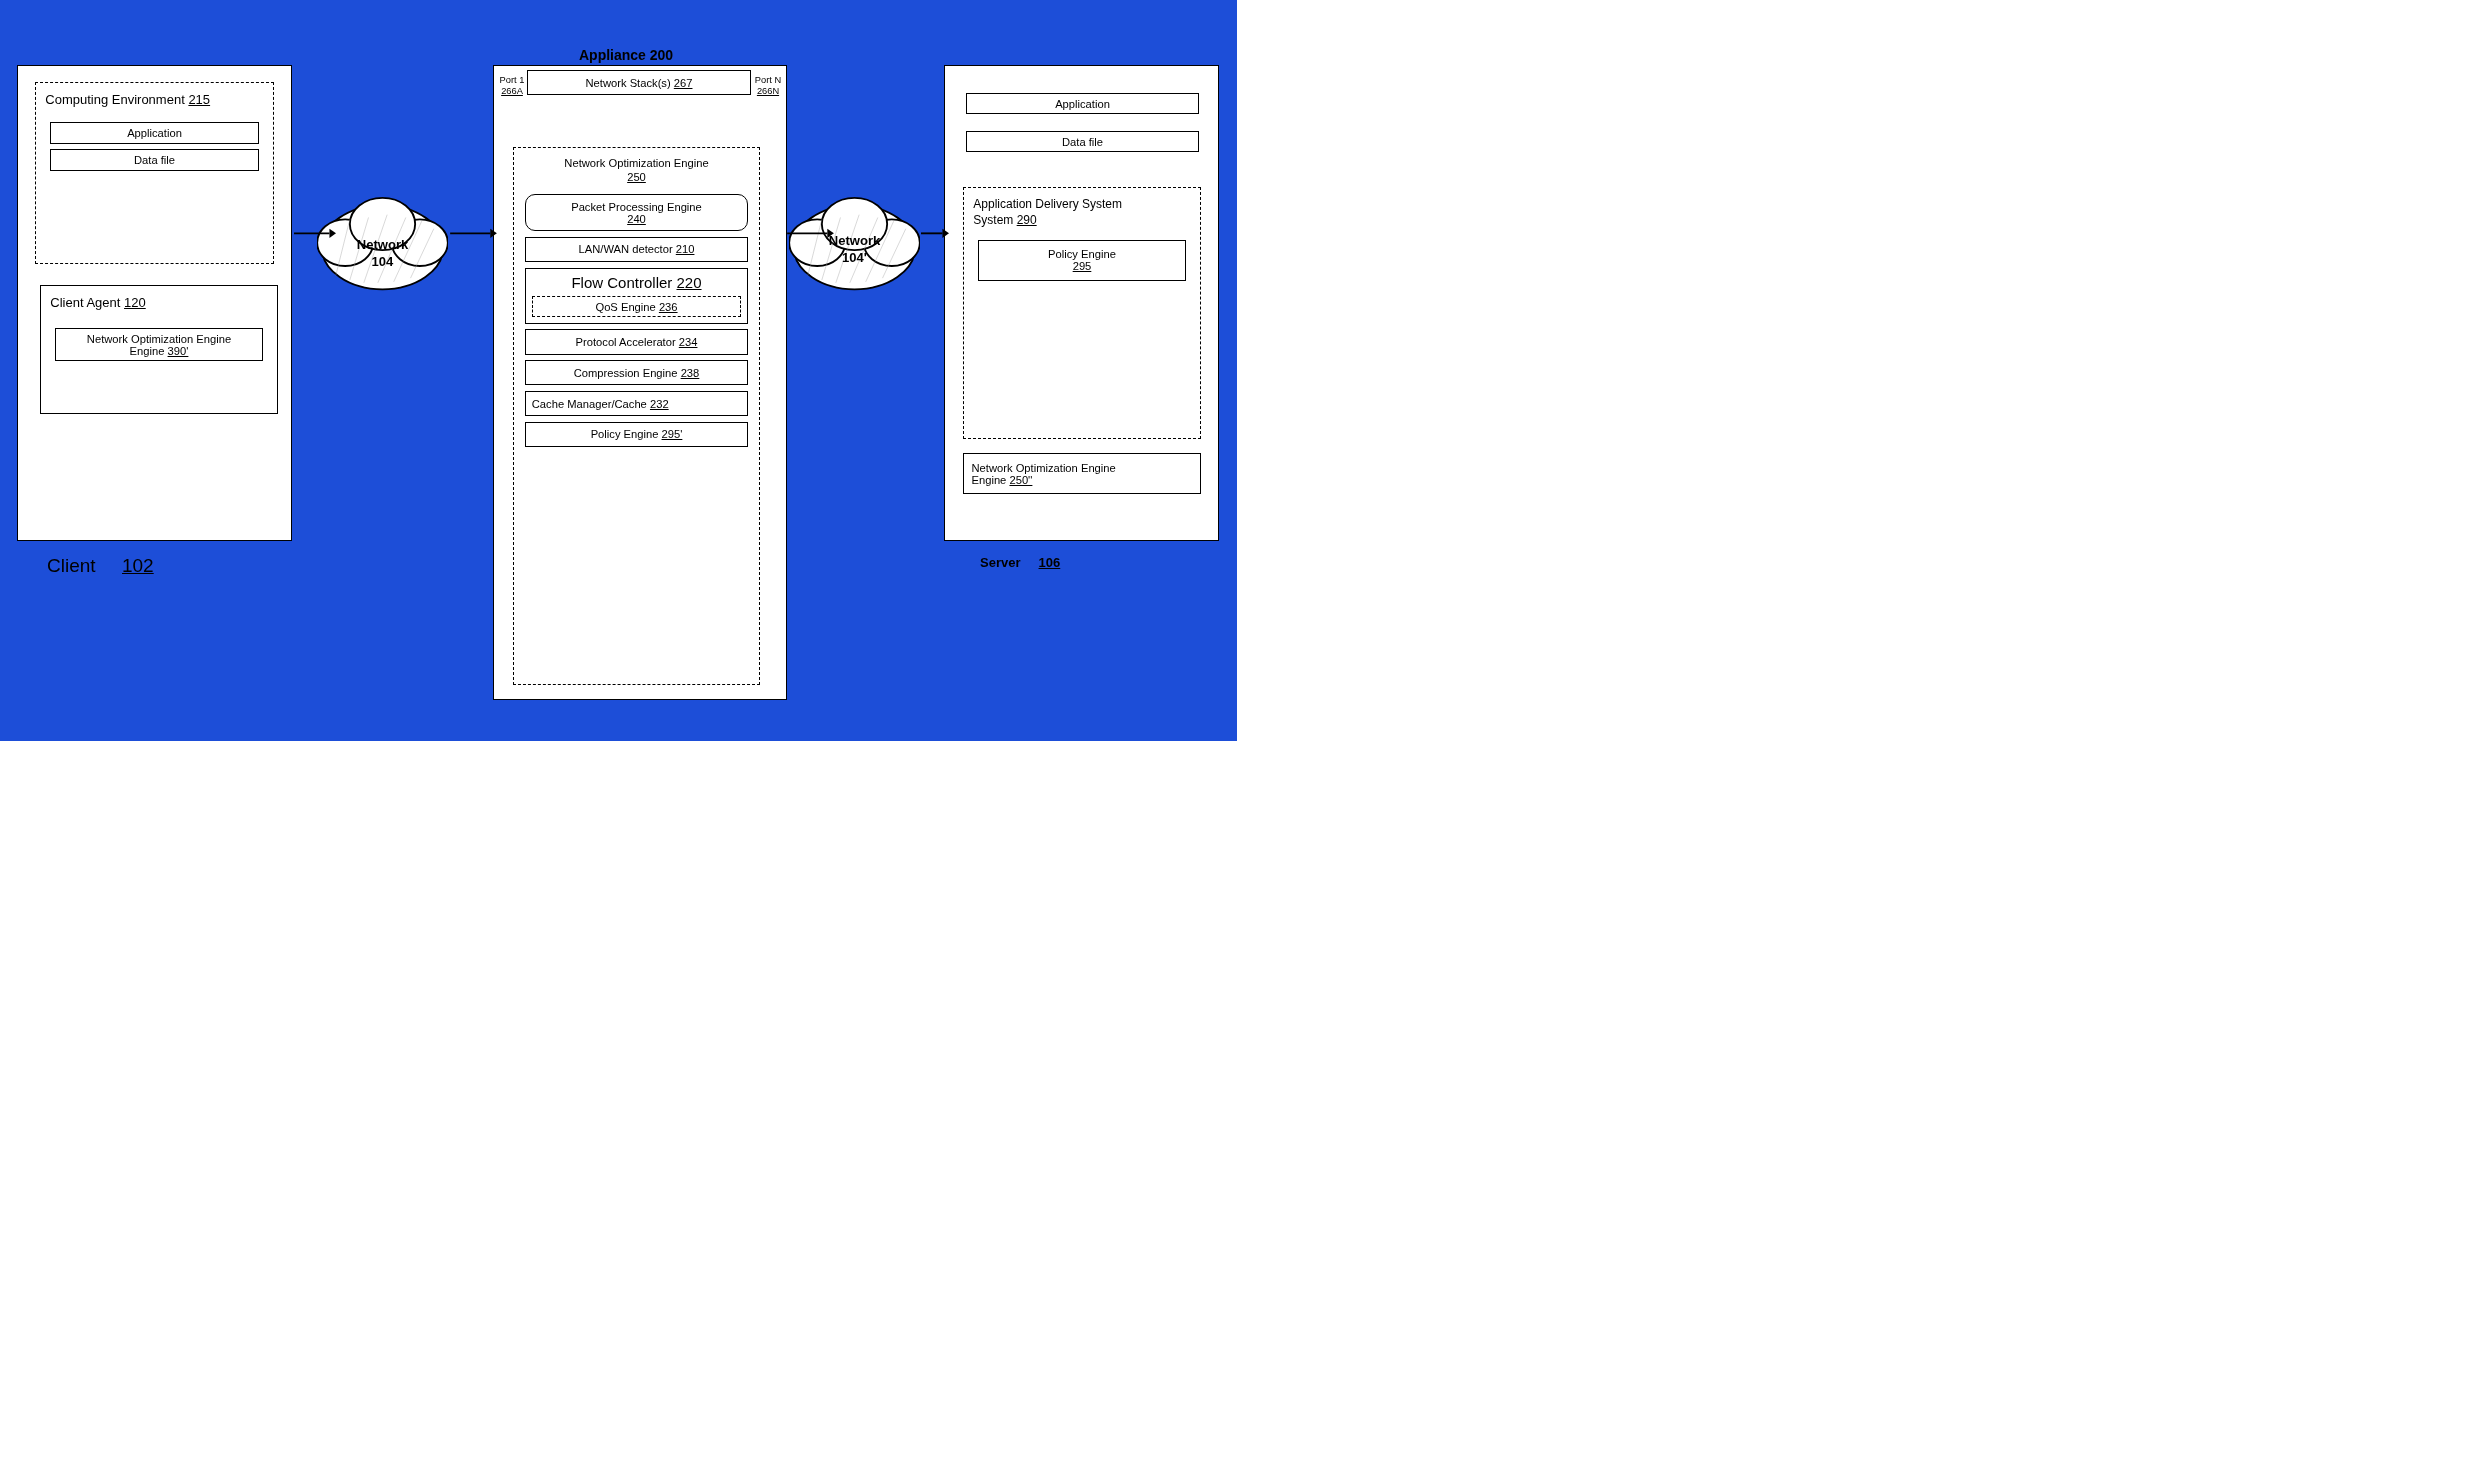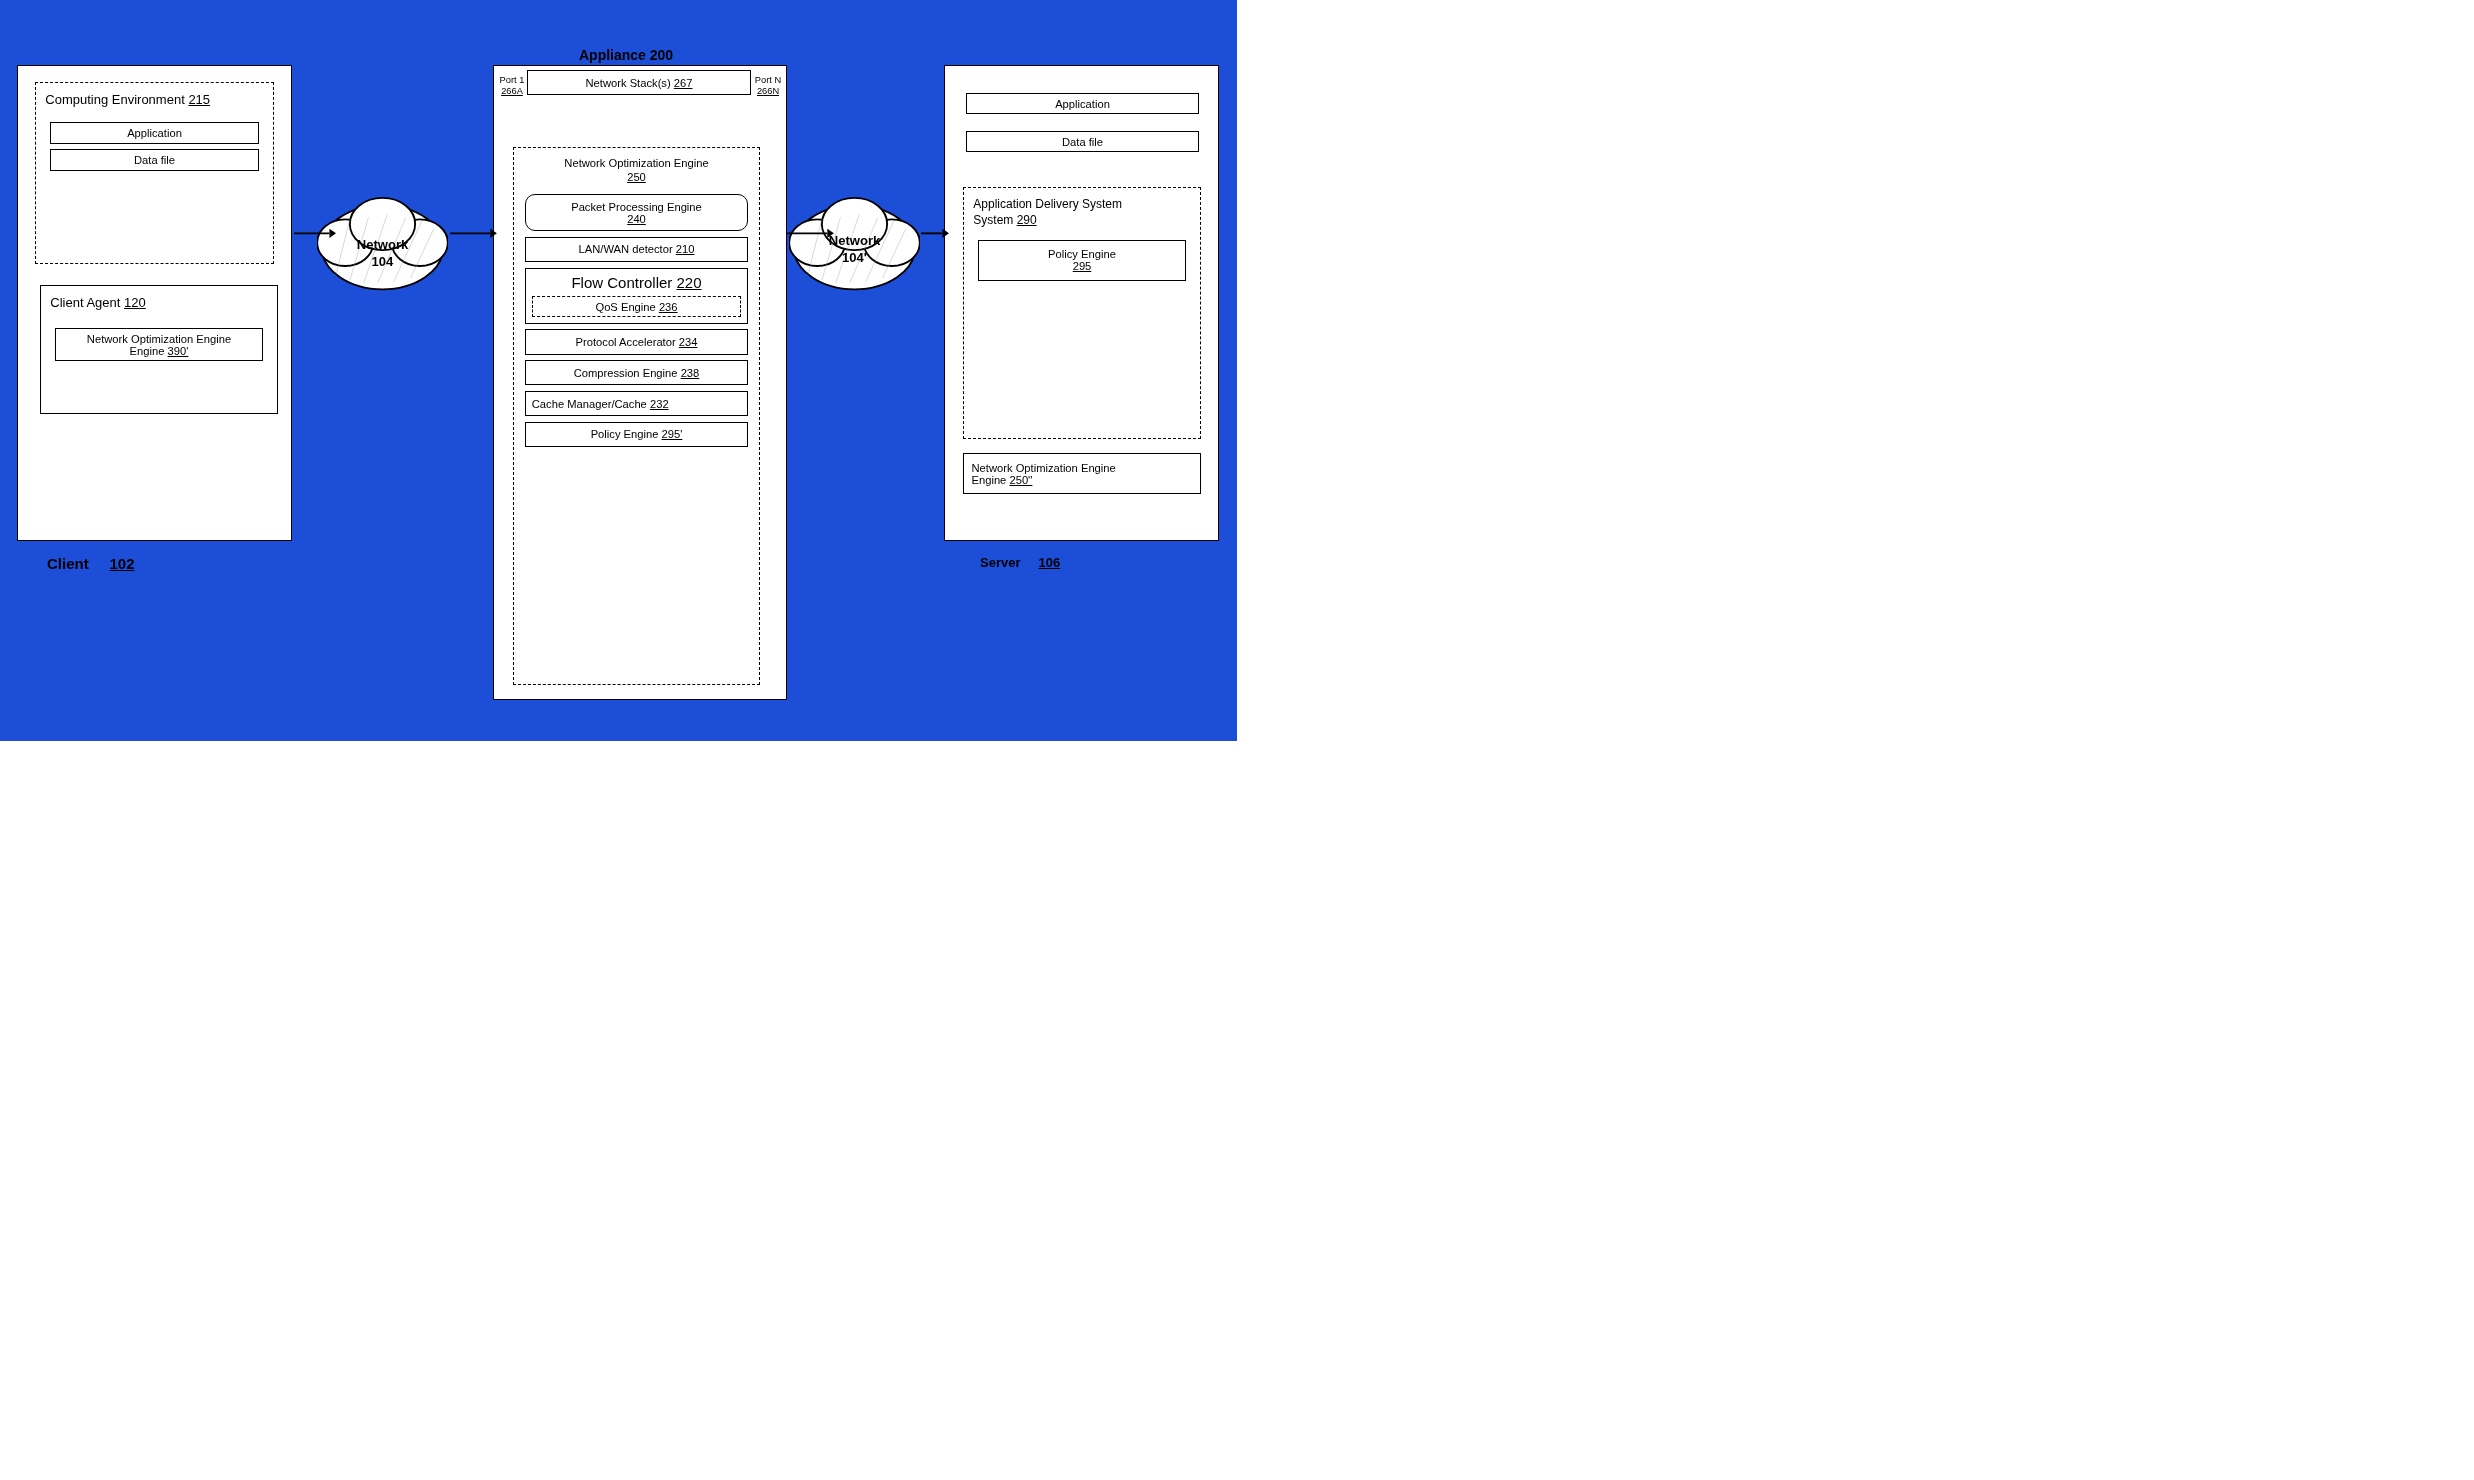--- a/index.html
+++ b/index.html
@@ -63,21 +63,21 @@
   <div class="box" style="left:28px; top:285px; width:238px; height:129px;margin-left:12px;">
     <div style="padding:9.3px 9.3px 3.7px 9.3px; font-size:13px;">
       <span>Client Agent</span> <span class="underline">120</span>
     </div>
     <div class="box-inner" style="margin:14px 14px 0 14px;">
       <span>Network Optimization Engine</span><br>
       Engine <span class="underline">390'</span>
     </div>
   </div>
 
-  <div style="position:absolute; left:47px; top:555px; font-weight:bold; font-size:15px;">
+  <div style="position:absolute; left:47px; top:555px; font-weight:normal; font-size:19px;">
     <span>Client</span> &nbsp;&nbsp;&nbsp; <span class="underline">102</span>
   </div>
 
   <div class="box" style="left:944px; top:65px; width:275px; height:476px;"></div>
 
   <div class="box-inner" style="position:absolute; left:966px; top:93px; width:233px;">
     <span>Application</span>
   </div>
 
   <div class="box-inner" style="position:absolute; left:966px; top:131px; width:233px;">

